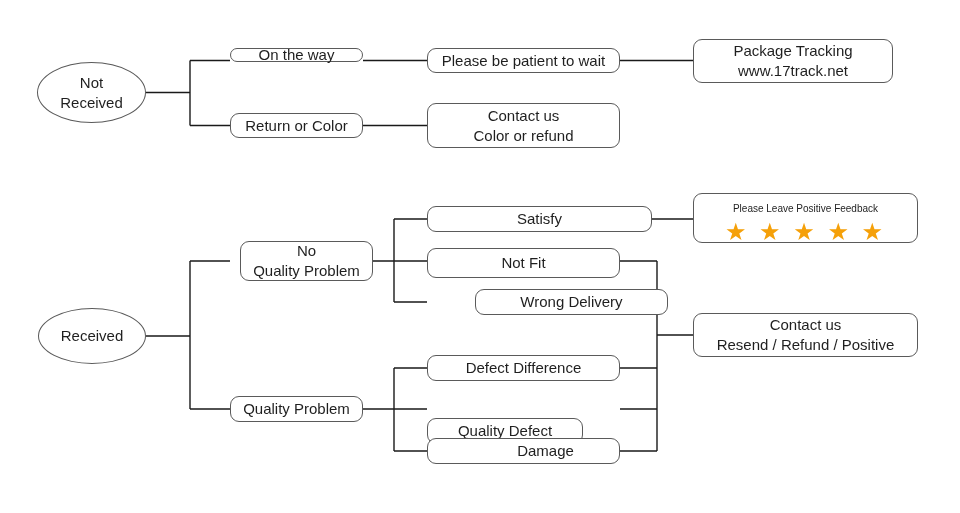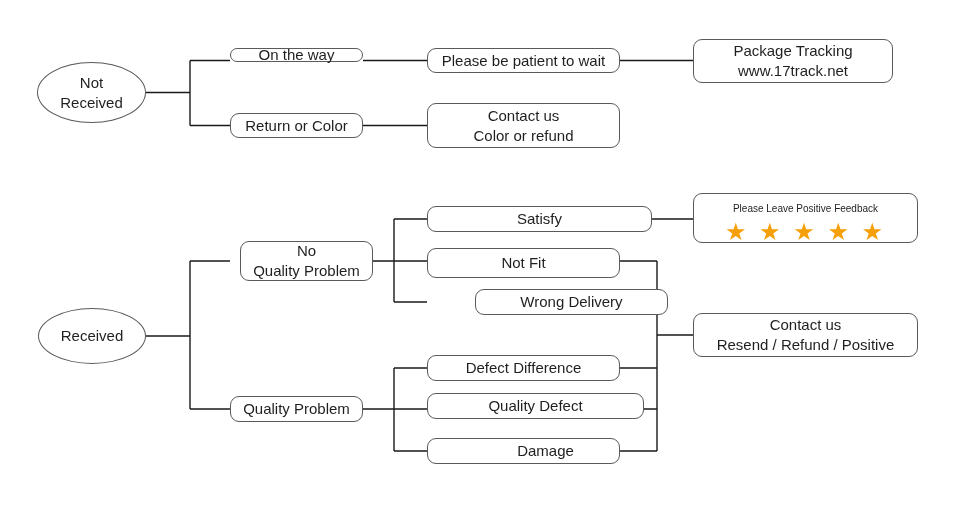--- a/index.html
+++ b/index.html
@@ -39,21 +39,21 @@
   .n-on-the-way{left:230px;top:48px;width:133px;height:14px;}
   .n-return-or-lost{left:230px;top:113px;width:133px;height:25px;}
   .n-no-quality-problem{left:230px;top:241px;width:133px;height:40px;margin-left:10px;}
   .n-quality-problem{left:230px;top:396px;width:133px;height:26px;}
   .n-be-patient{left:427px;top:48px;width:193px;height:25px;}
   .n-contact-resend-refund{left:427px;top:103px;width:193px;height:45px;}
   .n-satisfy{left:427px;top:206px;width:225px;height:26px;}
   .n-not-fit{left:427px;top:248px;width:193px;height:30px;}
   .n-wrong-delivery{left:427px;top:289px;width:193px;height:26px;margin-left:48px;}
   .n-color-difference{left:427px;top:355px;width:193px;height:26px;}
-  .n-quality-defect{left:427px;top:393px;width:217px;height:26px;}
+  .n-quality-defect{left:427px;top:418px;width:156px;height:26px;}
   .n-damage{left:427px;top:438px;width:193px;height:26px;padding-left:44px;}
   .n-package-tracking{left:693px;top:39px;width:200px;height:44px;}
   .n-positive-feedback{left:693px;top:193px;width:225px;height:50px;}
   .n-contact-rrd{left:693px;top:313px;width:225px;height:44px;}
   .feedback-title{font-size:10px;line-height:19px;margin-top:7px;}
   .stars{
     color:var(--star-color);
     font-size:24px;
     line-height:26px;
     letter-spacing:3px;

